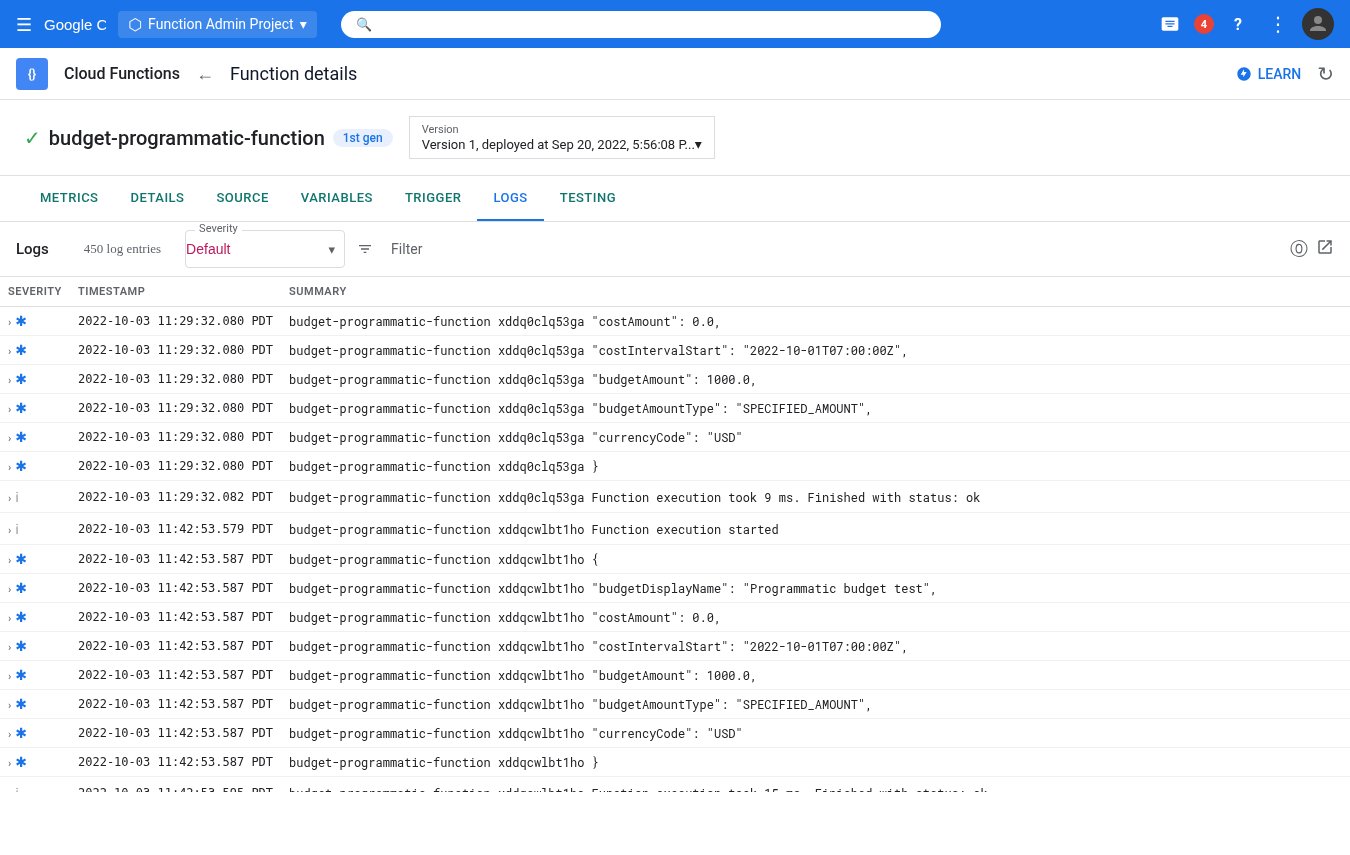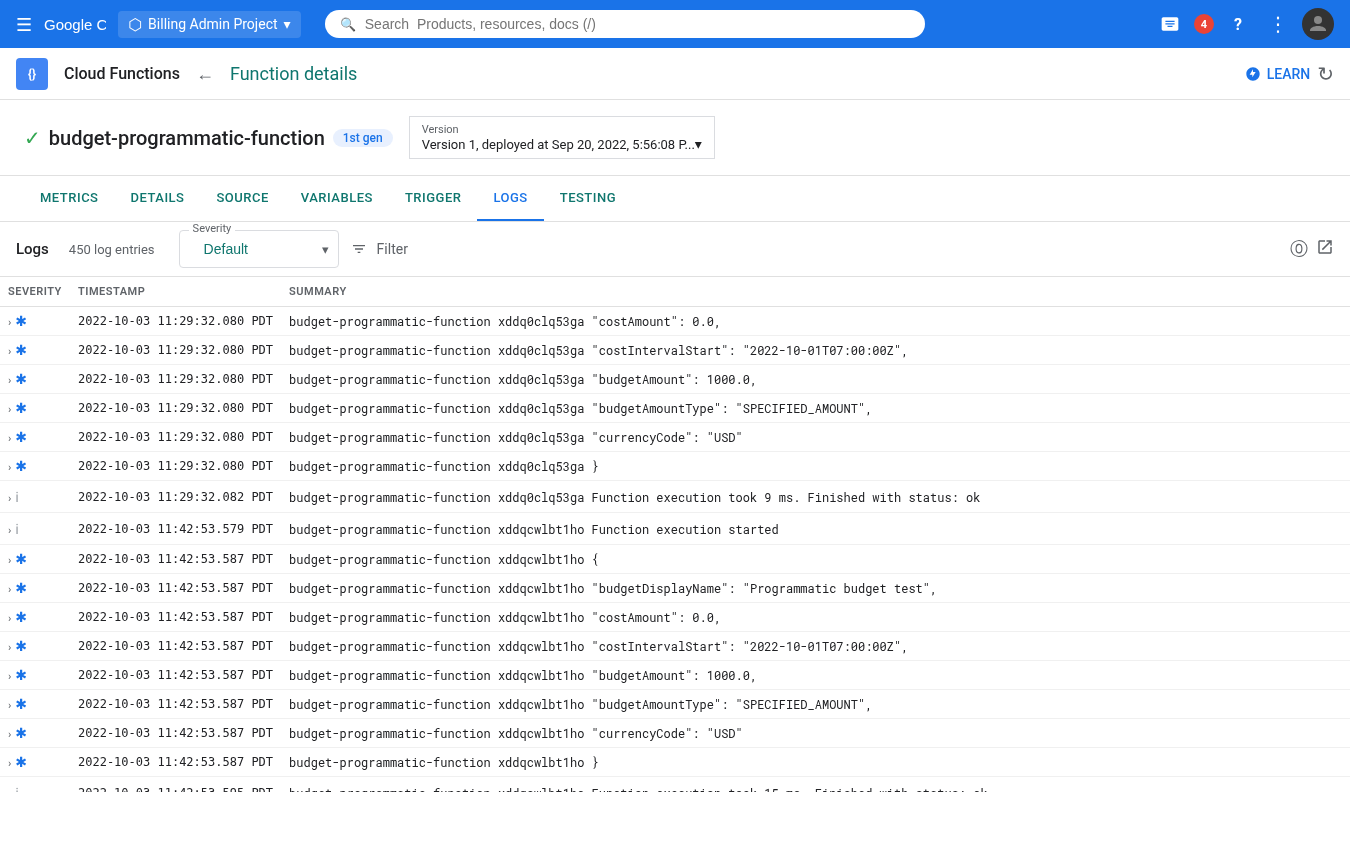--- a/index.html
+++ b/index.html
@@ -56,31 +56,31 @@
       padding: 0 16px;
       border-bottom: 1px solid #e0e0e0;
       gap: 16px;
     }
     .sub-header .service-icon {
       width: 32px; height: 32px; background: #4285f4; border-radius: 4px;
       display: flex; align-items: center; justify-content: center; color: #fff; font-size: 12px; font-weight: 700;
     }
     .sub-header .service-name { font-size: 16px; font-weight: 500; color: #202124; }
     .sub-header .back-btn { color: #5f6368; cursor: pointer; font-size: 18px; }
-    .sub-header .page-title { font-size: 18px; color: #0f766e; }
+    .sub-header .page-title { font-size: 18px; color: #0f172a; }
     .sub-header .actions { display: flex; gap: 8px; margin-left: 12px; }
     .action-btn {
       display: flex; align-items: center; gap: 6px;
       padding: 6px 12px;
       border: none; background: transparent;
       color: #1a73e8; font-size: 14px; font-weight: 500;
       cursor: pointer; border-radius: 4px;
       text-transform: uppercase;
     }
-    .sub-header-right { margin-left: auto; display: flex; gap: 7px; align-items: center; }
+    .sub-header-right { margin-left: auto; display: flex; gap: 16px; align-items: center; }
     .learn-btn { display: flex; align-items: center; gap: 6px; color: #1a73e8; font-size: 14px; font-weight: 500; cursor: pointer; }
     .refresh-btn { color: #5f6368; cursor: pointer; font-size: 18px; }
 
     
     .fn-header {
       padding: 16px 24px;
       display: flex;
       align-items: center;
       gap: 16px;
       border-bottom: 1px solid #e0e0e0;
@@ -121,46 +121,46 @@
     
     .logs-toolbar {
       display: flex;
       align-items: center;
       padding: 8px 16px;
       gap: 12px;
       border-bottom: 1px solid #e0e0e0;
       position: relative;
     }
     .logs-label { font-size: 15px; font-weight: 500; }
-    .logs-count { font-size: 13px; color: #5f6368; margin-left: 8px; }
+    .logs-count { font-size: 13px; color: #5f6368; margin-left: 23px; font-family: Liberation Serif, serif; }
     .severity-select-wrapper {
       position: relative;
       margin-left: 12px;
     }
     .severity-label {
       position: absolute;
       top: -8px; left: 10px;
       background: #fff;
       font-size: 11px; color: #5f6368;
       padding: 0 4px;
     }
     .severity-select {
       border: 1px solid #dadce0; border-radius: 4px;
-      padding: 10px 36px 10px 24px;
-      font-size: 14px; color: #0f766e;
+      padding: 10px 36px 10px 0;
+      font-size: 14px; color: #be185d;
       appearance: none; cursor: pointer;
       min-width: 160px;
       background: #fff;
     }
     .severity-arrow {
       position: absolute; right: 10px; top: 50%; transform: translateY(-50%);
       color: #5f6368; pointer-events: none;
     }
     .filter-btn {
-      display: flex; align-items: flex-start; gap: 10px;
+      display: flex; align-items: flex-start; gap: 18px;
       color: #5f6368; font-size: 14px; cursor: pointer;
     }
     .search-field {
       flex: 1; border: none; outline: none;
       font-size: 14px; color: #5f6368;
       padding: 6px 8px;
     }
     .toolbar-right { margin-left: auto; display: flex; gap: 8px; align-items: center; }
     .help-icon { color: #5f6368; cursor: pointer; font-size: 18px; }
     .open-icon { color: #5f6368; cursor: pointer; font-size: 18px; }
@@ -196,26 +196,25 @@
 
 <nav class="top-nav">
   <span class="menu-icon">☰</span>
   <div class="google-logo">
     <svg width="62" height="20" viewBox="0 0 62 20">
       <text x="0" y="16" font-size="15" fill="white" font-family="Arial,sans-serif" font-weight="500">Google Cloud</text>
     </svg>
   </div>
   <div class="project-selector">
     <span style="font-size:16px;">⬡</span>
-    <span>Billing Admin Project</span>
+    <span>Function Admin Project</span>
     <span>▾</span>
   </div>
   <div class="search-bar">
     <span style="color:#5f6368;">🔍</span>
-    <input type="text" placeholder="Search  Products, resources, docs (/)" style="">
   </div>
   <div class="top-nav-right">
     <div class="nav-icon">
       <svg width="20" height="20" viewBox="0 0 24 24" fill="white">
           <path d="M20 4H4c-1.1 0-2 .9-2 2v12c0 1.1.9 2 2 2h16c1.1 0 2-.9 2-2V6c0-1.1-.9-2-2-2zm-5 11.5H9v-1.5h6v1.5zm2.5-3H6.5v-1.5h11v1.5zm0-3H6.5V8h11v1.5z"></path>
         </svg>
     </div>
     <div class="notif-badge">
       <span>4</span>
     </div>

